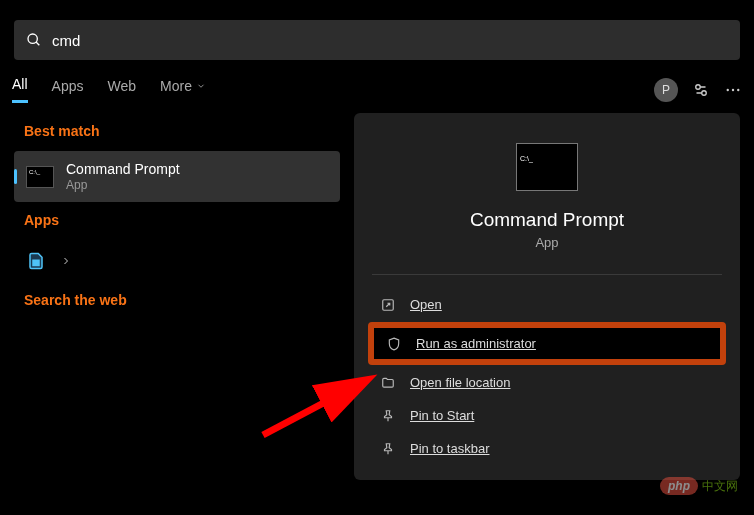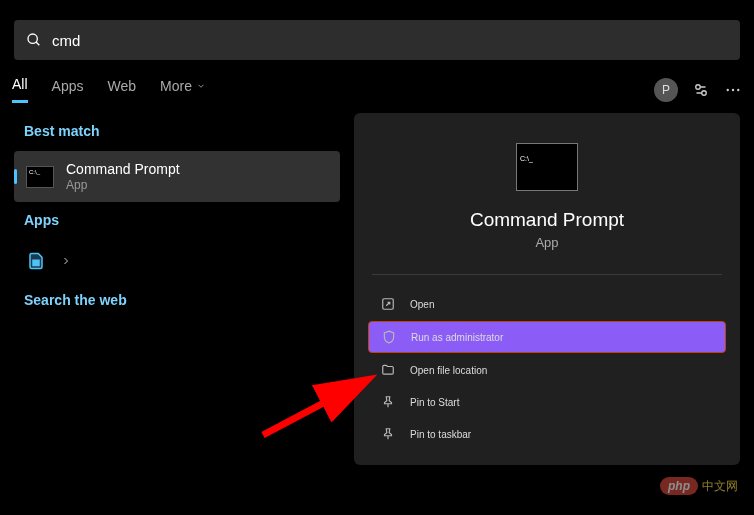--- a/index.html
+++ b/index.html
@@ -15,21 +15,21 @@
     .tab.active { color: #fff; border-bottom: 3px solid #4cc2ff; }
     .more-tab { display: flex; align-items: center; gap: 4px; }
     .top-actions { display: flex; gap: 14px; align-items: center; }
     .avatar { width: 24px; height: 24px; border-radius: 50%; background: #555; display: flex; align-items: center; justify-content: center; color: #ddd; font-size: 12px; }
     .icon-btn { color: #ccc; cursor: pointer; }
     
     .content { display: flex; padding: 0 14px; gap: 14px; }
     .left-col { width: 326px; }
     .right-col { flex: 1; background: #202020; border-radius: 6px; padding: 30px 14px 14px; }
     
-    .section-title { color: #7dd3fc; font-size: 14px; font-weight: 600; padding: 10px 10px 12px; }
+    .section-title { color: #f97316; font-size: 14px; font-weight: 600; padding: 10px 10px 12px; }
     
     .result-item { display: flex; align-items: center; padding: 10px 12px; border-radius: 4px; cursor: pointer; position: relative; }
     .result-item.selected { background: #323232; }
     .result-item.selected::before { content: ''; position: absolute; left: 0; top: 18px; bottom: 18px; width: 3px; background: #4cc2ff; border-radius: 2px; }
     .result-icon { width: 28px; height: 22px; background: #000; border: 1px solid #555; margin-right: 12px; display: flex; align-items: flex-start; padding: 2px; }
     .result-icon-text { color: #fff; font-size: 6px; line-height: 1; }
     .reg-icon { width: 20px; height: 22px; margin-right: 14px; display: flex; align-items: center; justify-content: center; color: #4fc3f7; font-size: 16px; }
     .result-text { flex: 1; }
     .result-title { color: #fff; font-size: 14px; }
     .result-sub { color: #999; font-size: 12px; margin-top: 1px; }
@@ -42,28 +42,28 @@
     .web-text .light { color: #999; }
     
     .preview-icon { width: 62px; height: 48px; background: #000; border: 1px solid #777; margin: 0 auto 18px; padding: 3px; }
     .preview-icon-text { color: #fff; font-size: 7px; }
     .preview-title { color: #fff; font-size: 19px; text-align: center; font-weight: 400; }
     .preview-sub { color: #aaa; font-size: 13px; text-align: center; margin-top: 4px; margin-bottom: 24px; }
     .divider { height: 1px; background: #3a3a3a; margin: 0 4px; }
     
     .action-list { margin-top: 14px; }
     .action-item { display: flex; align-items: center; padding: 8px 12px; border-radius: 4px; cursor: pointer; gap: 14px; margin-bottom: 2px; }
-    .action-item.highlighted { border: 1px solid #c2410c; background: #8b5cf6; }
+    .action-item.highlighted { border: 6px solid #c2410c; background: #000000; }
     .action-icon { width: 16px; color: #b8b8b8; display: flex; justify-content: center; }
-    .action-label { color: #ddd; font-size: 10px; }
+    .action-label { color: #ddd; font-size: 13px; text-decoration: underline; }
     
     .arrow { position: absolute; left: 255px; top: 355px; pointer-events: none; }
     .watermark { position: absolute; right: 16px; bottom: 20px; display: flex; align-items: center; gap: 4px; opacity: 0.55; }
     .wm-php { background: #d94c3d; color: #fff; padding: 2px 8px; border-radius: 9px; font-size: 12px; font-weight: bold; font-style: italic; }
-    .wm-cn { color: #fde047; font-size: 12px; }
+    .wm-cn { color: #84cc16; font-size: 12px; }
     
     svg { display: block; }
   </style>
 </head>
 <body>
 
 <div class="search-bar">
   <span class="icon">
     <svg width="16" height="16" viewBox="0 0 24 24" fill="none" stroke="currentColor" stroke-width="2">
         <circle cx="10" cy="10" r="7"></circle>

